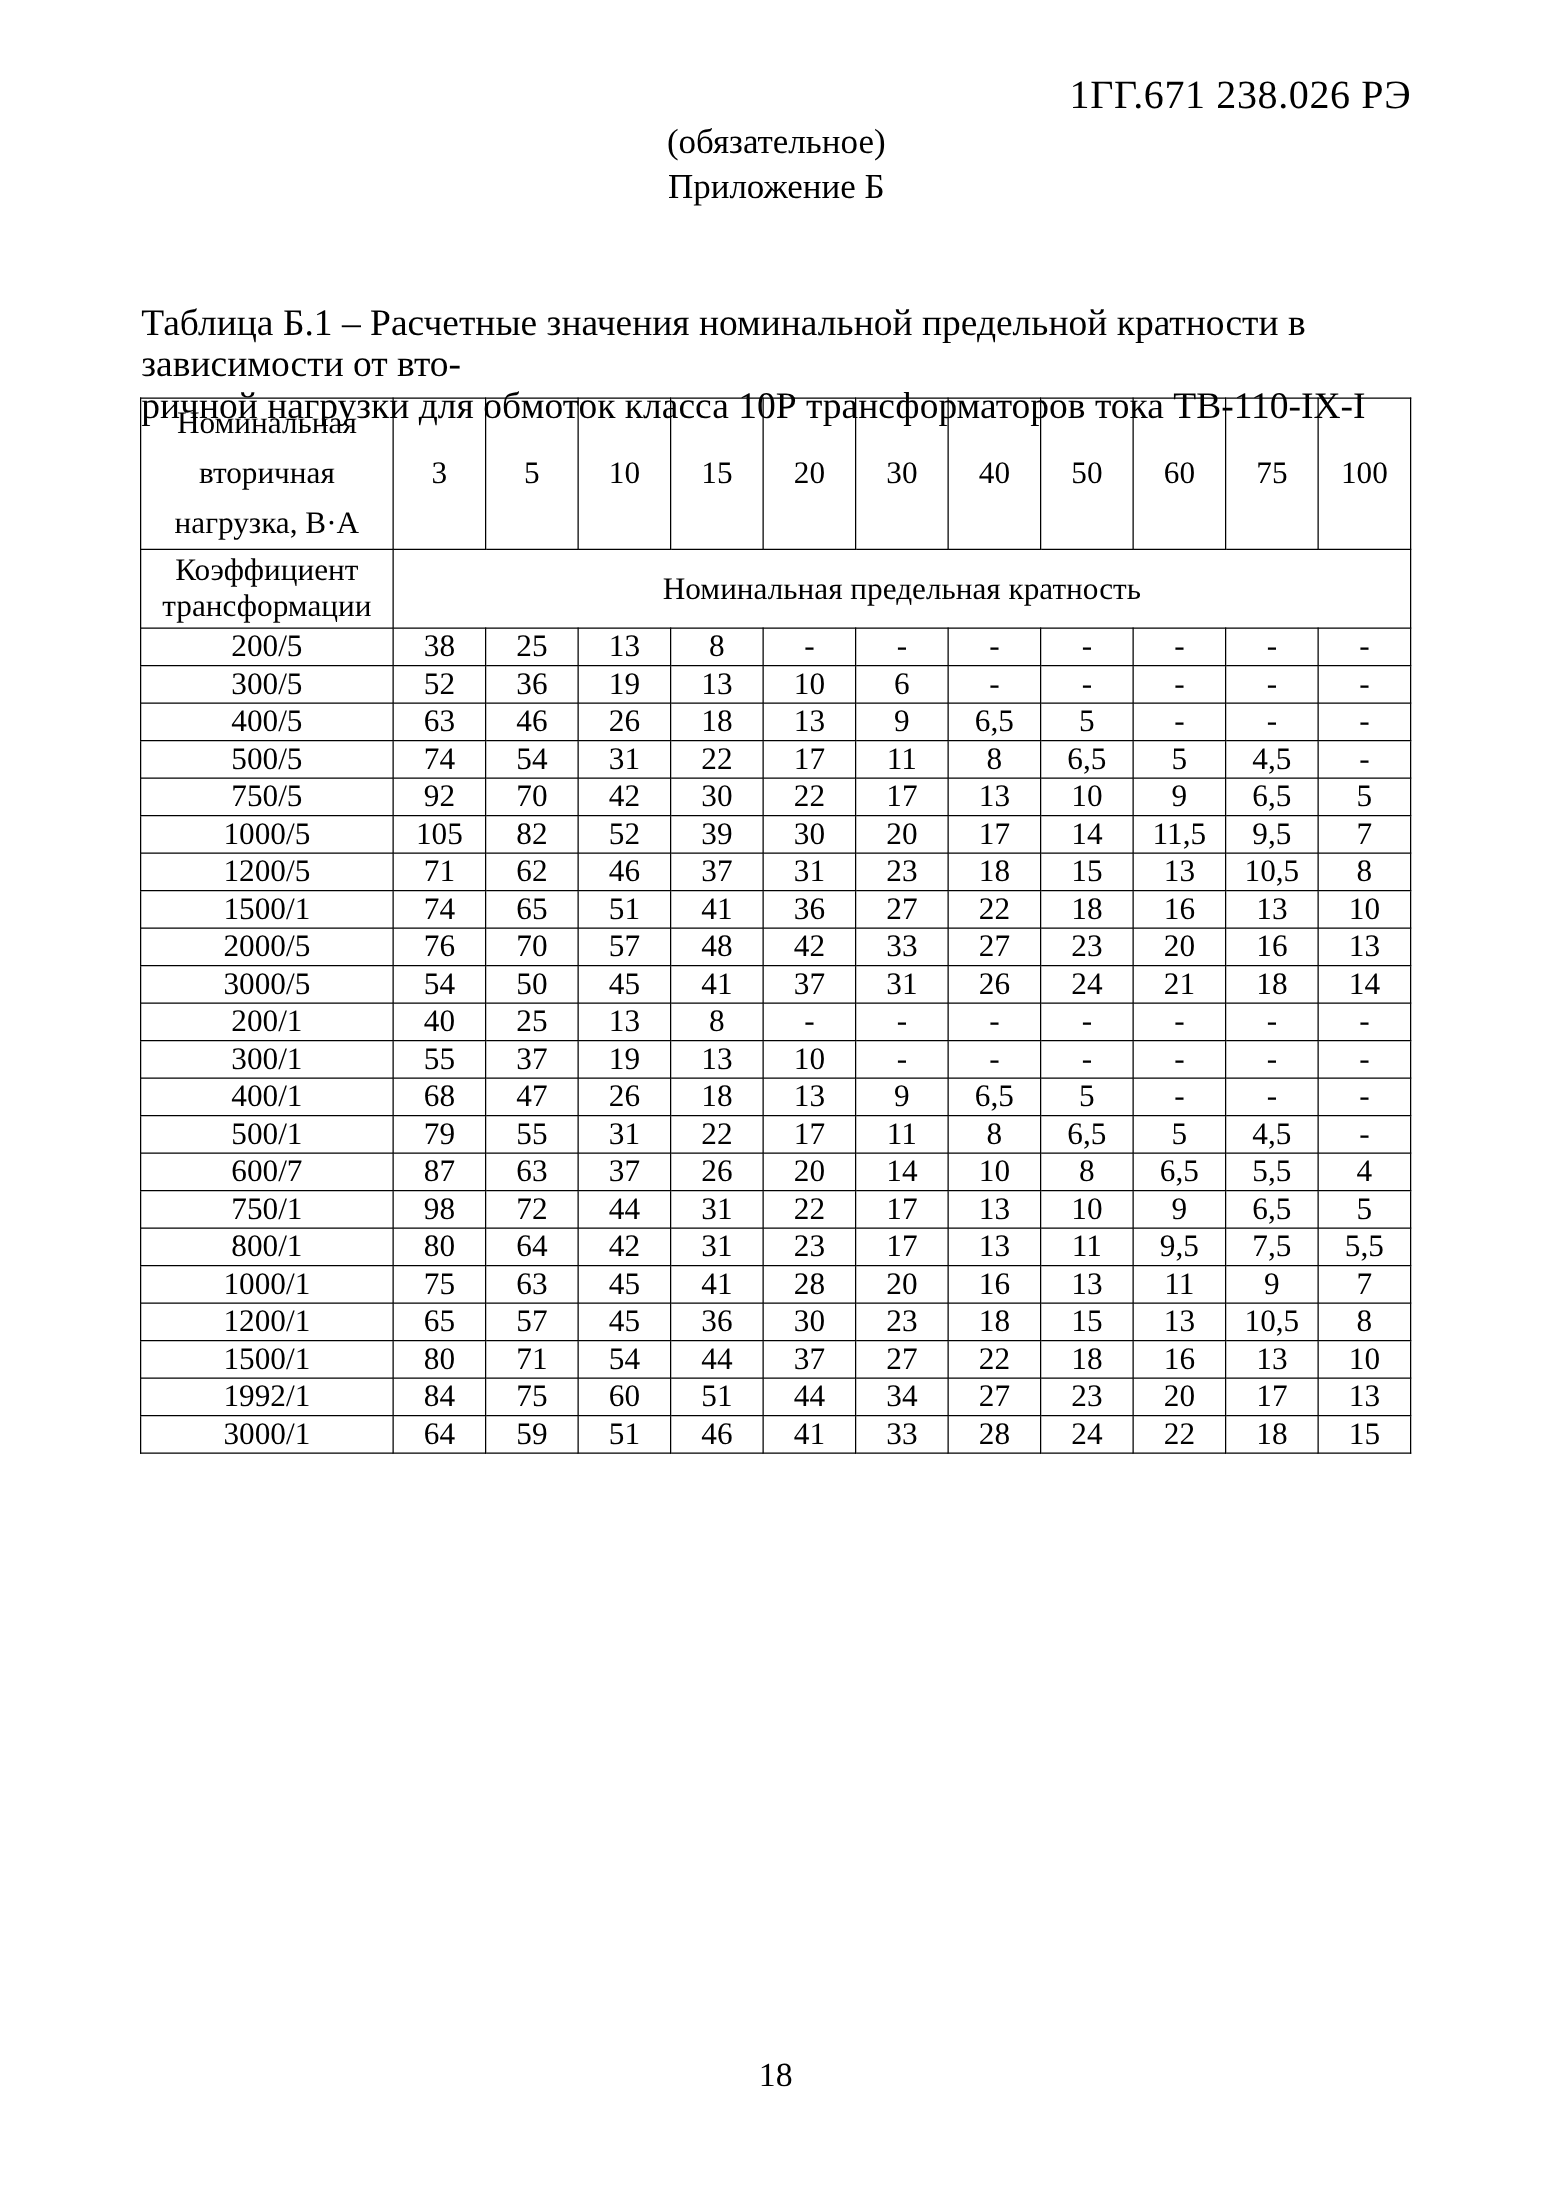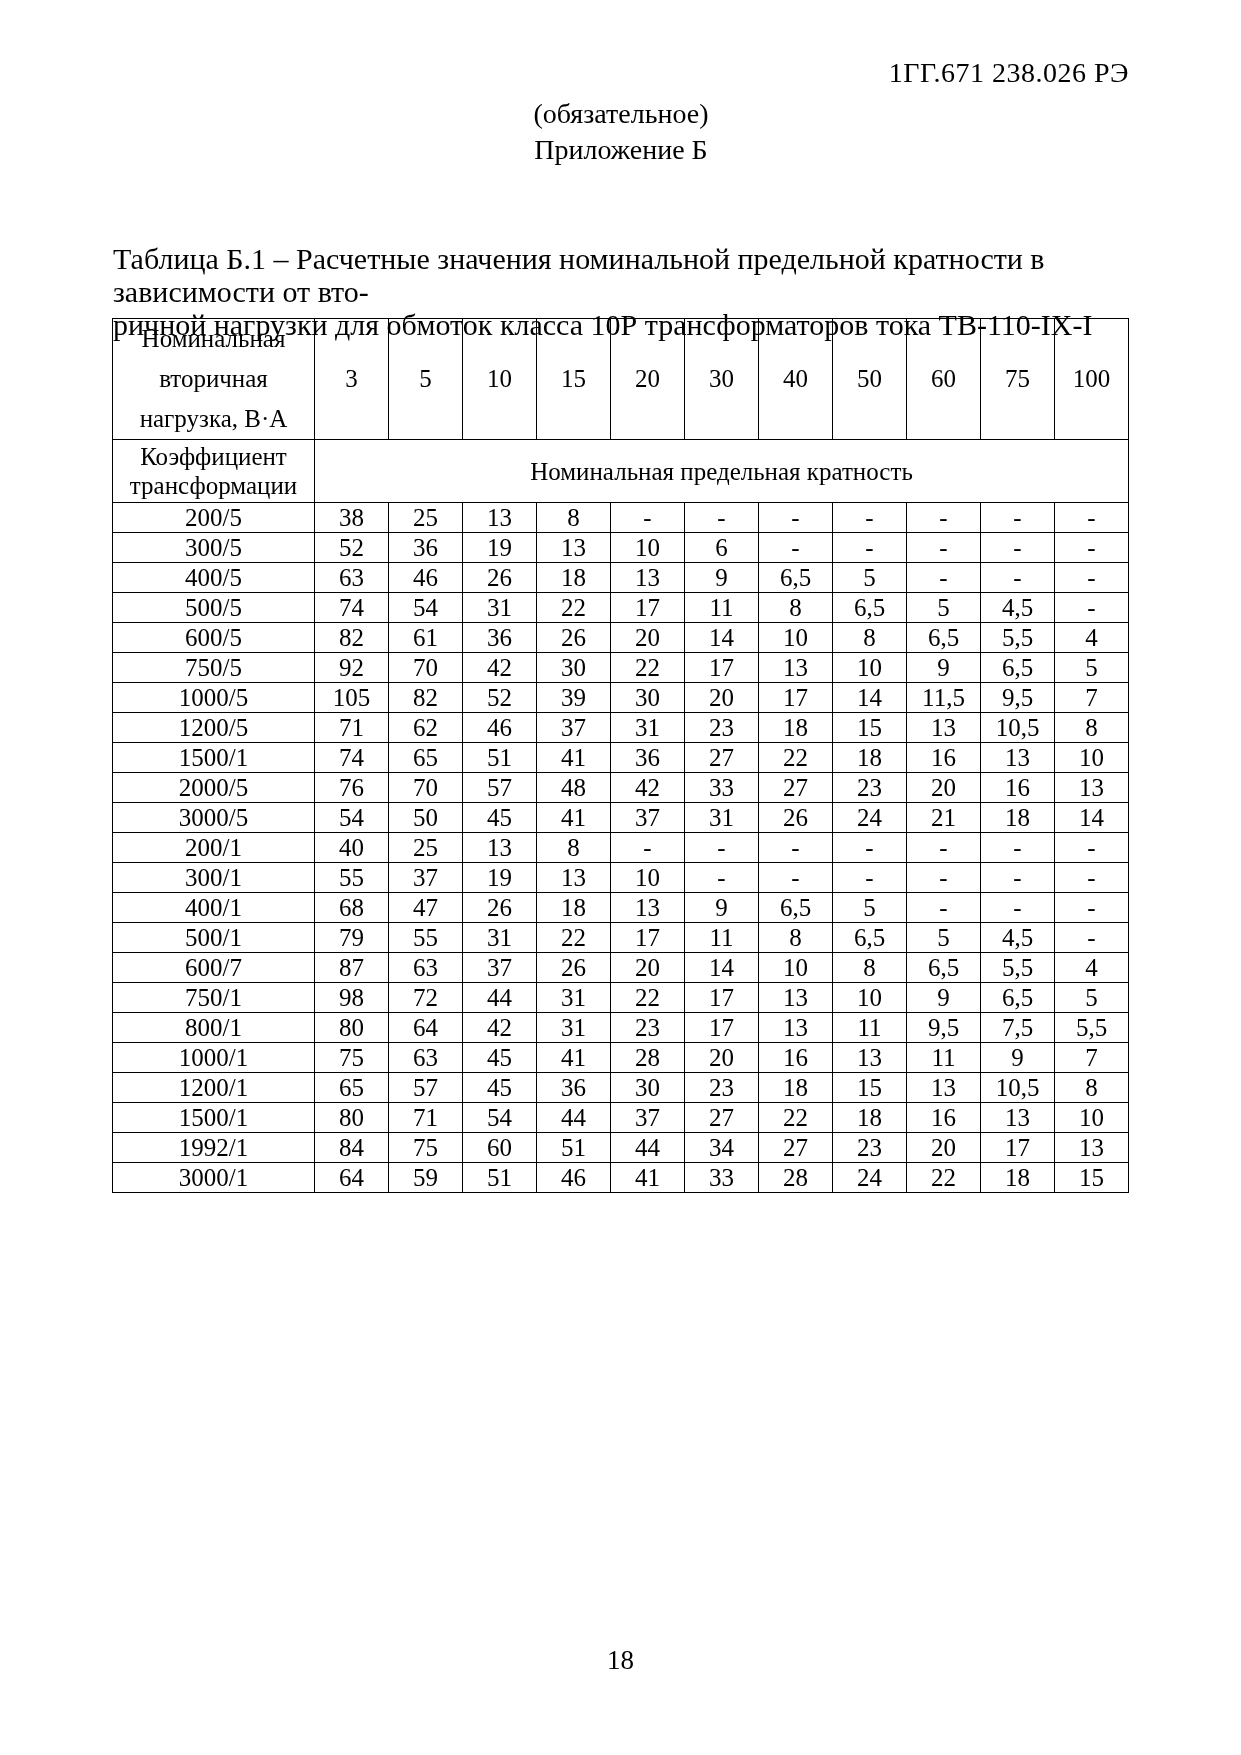--- a/index.html
+++ b/index.html
@@ -13,21 +13,21 @@
     position: relative;
     font-family: "Liberation Serif", "DejaVu Serif", serif;
     color: #000000;
   }
   .doc-code {
     position: absolute;
     top: 57px;
     left: 113px;
     width: 1016px;
     text-align: right;
-    font-size: 28px;
+    font-size: 32px;
     letter-spacing: 0.5px;
   }
   .appendix {
     position: absolute;
     top: 96px;
     left: 113px;
     width: 1016px;
     text-align: center;
     font-size: 28px;
     line-height: 36px;
@@ -173,34 +173,20 @@
         <td>22</td>
         <td>17</td>
         <td>11</td>
         <td>8</td>
         <td>6,5</td>
         <td>5</td>
         <td>4,5</td>
         <td>-</td>
       </tr>
       <tr>
-        <td>600/5</td>
-        <td>82</td>
-        <td>61</td>
-        <td>36</td>
-        <td>26</td>
-        <td>20</td>
-        <td>14</td>
-        <td>10</td>
-        <td>8</td>
-        <td>6,5</td>
-        <td>5,5</td>
-        <td>4</td>
-      </tr>
-      <tr>
         <td>750/5</td>
         <td>92</td>
         <td>70</td>
         <td>42</td>
         <td>30</td>
         <td>22</td>
         <td>17</td>
         <td>13</td>
         <td>10</td>
         <td>9</td>

